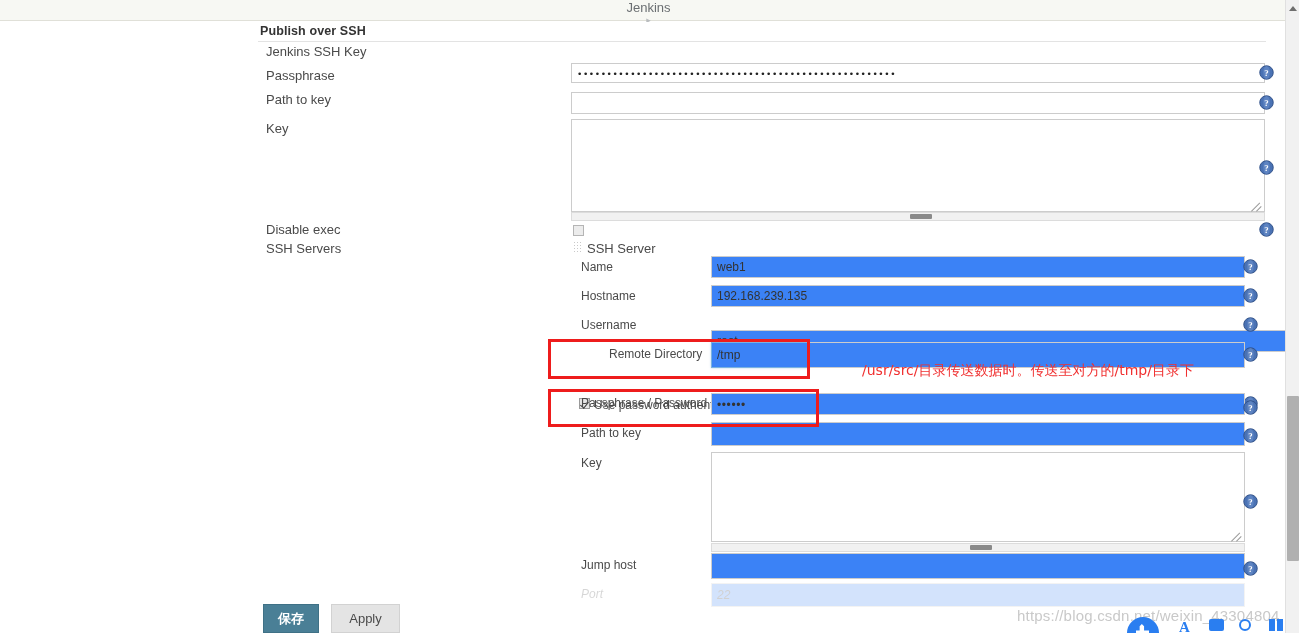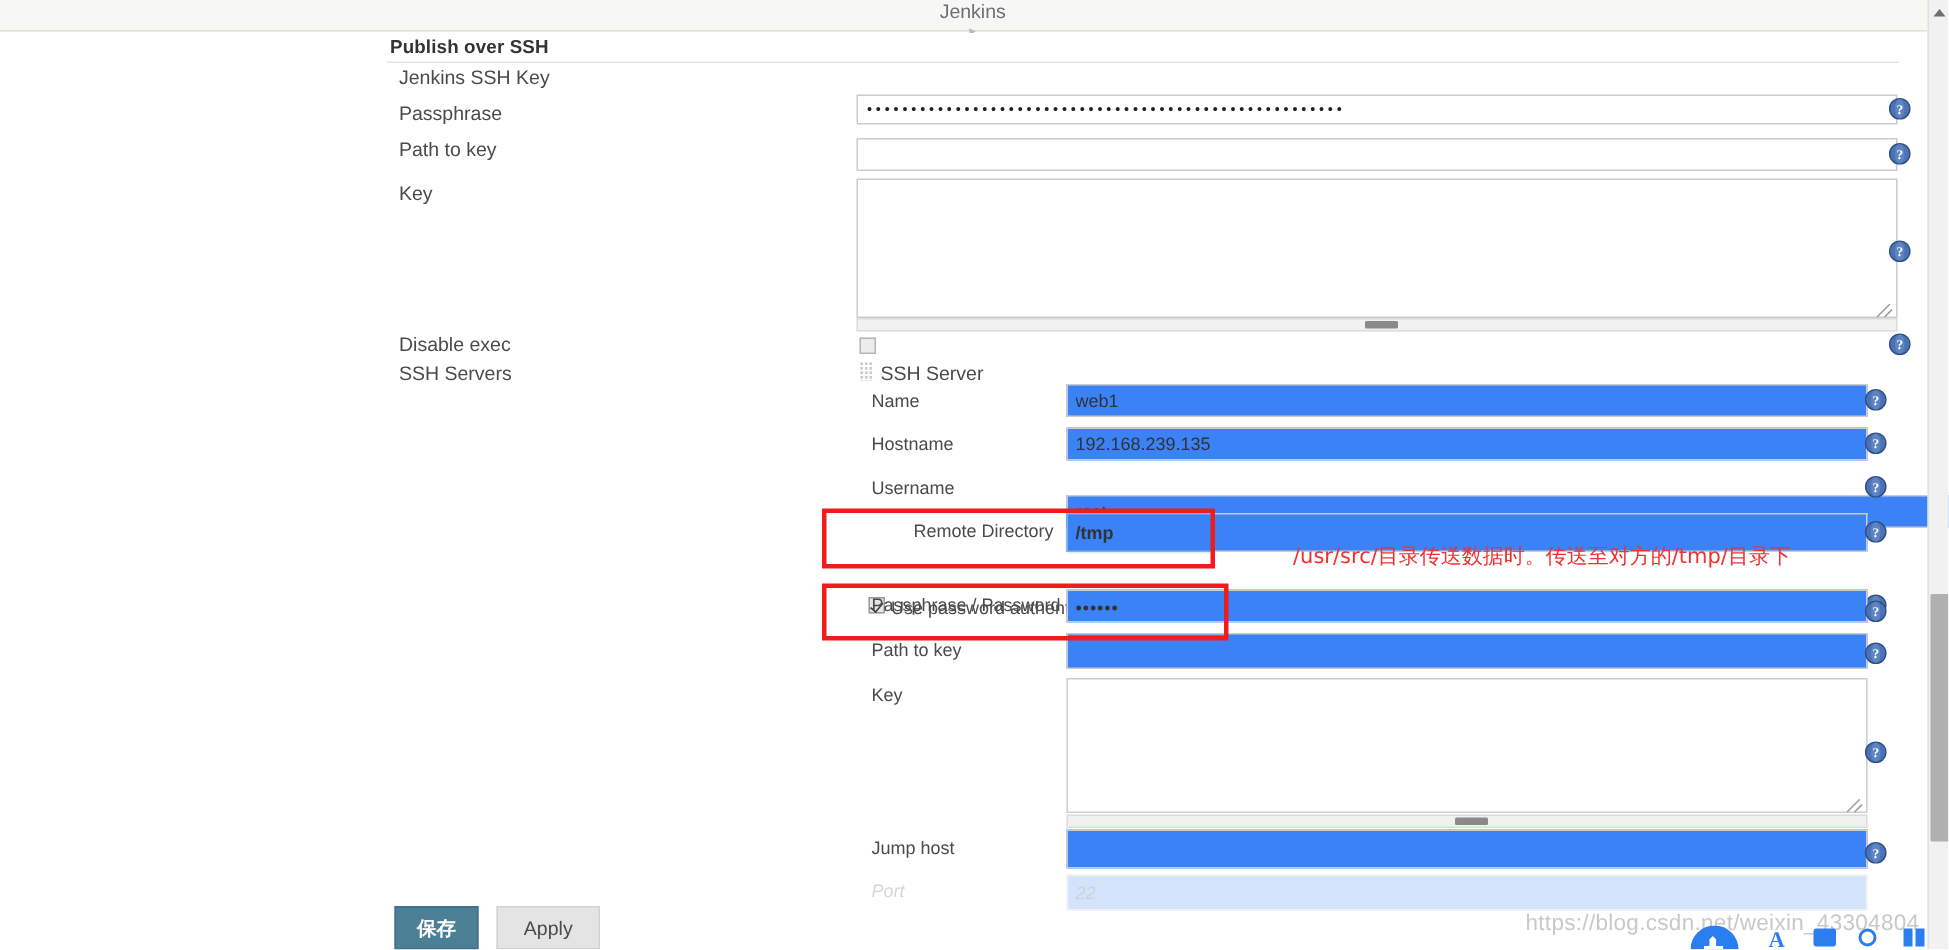--- a/index.html
+++ b/index.html
@@ -131,21 +131,20 @@
     position: absolute; font-size: 12px; color: #4a4a4a; white-space: nowrap;
   }
   .iinput {
     position: absolute; border: 1px solid #ccc; background: #3b82f6;
     font-size: 12px; color: #333; padding: 2px 5px; outline: none;
     font-family: "Liberation Sans", sans-serif;
   }
   .iinput.focused {
     border: 1px solid #7ab2e0;
     box-shadow: 0 0 2px rgba(110,170,220,.55);
-    font-weight: bold;
   }
   .inline-chk-label {
     position: absolute; font-size: 12px; color: #4a4a4a; white-space: nowrap;
   }
   .faded { opacity: .22; font-style: italic; }
 
   
   .redbox {
     position: absolute; border: 3px solid #ee1c1c; background: transparent;
   }

